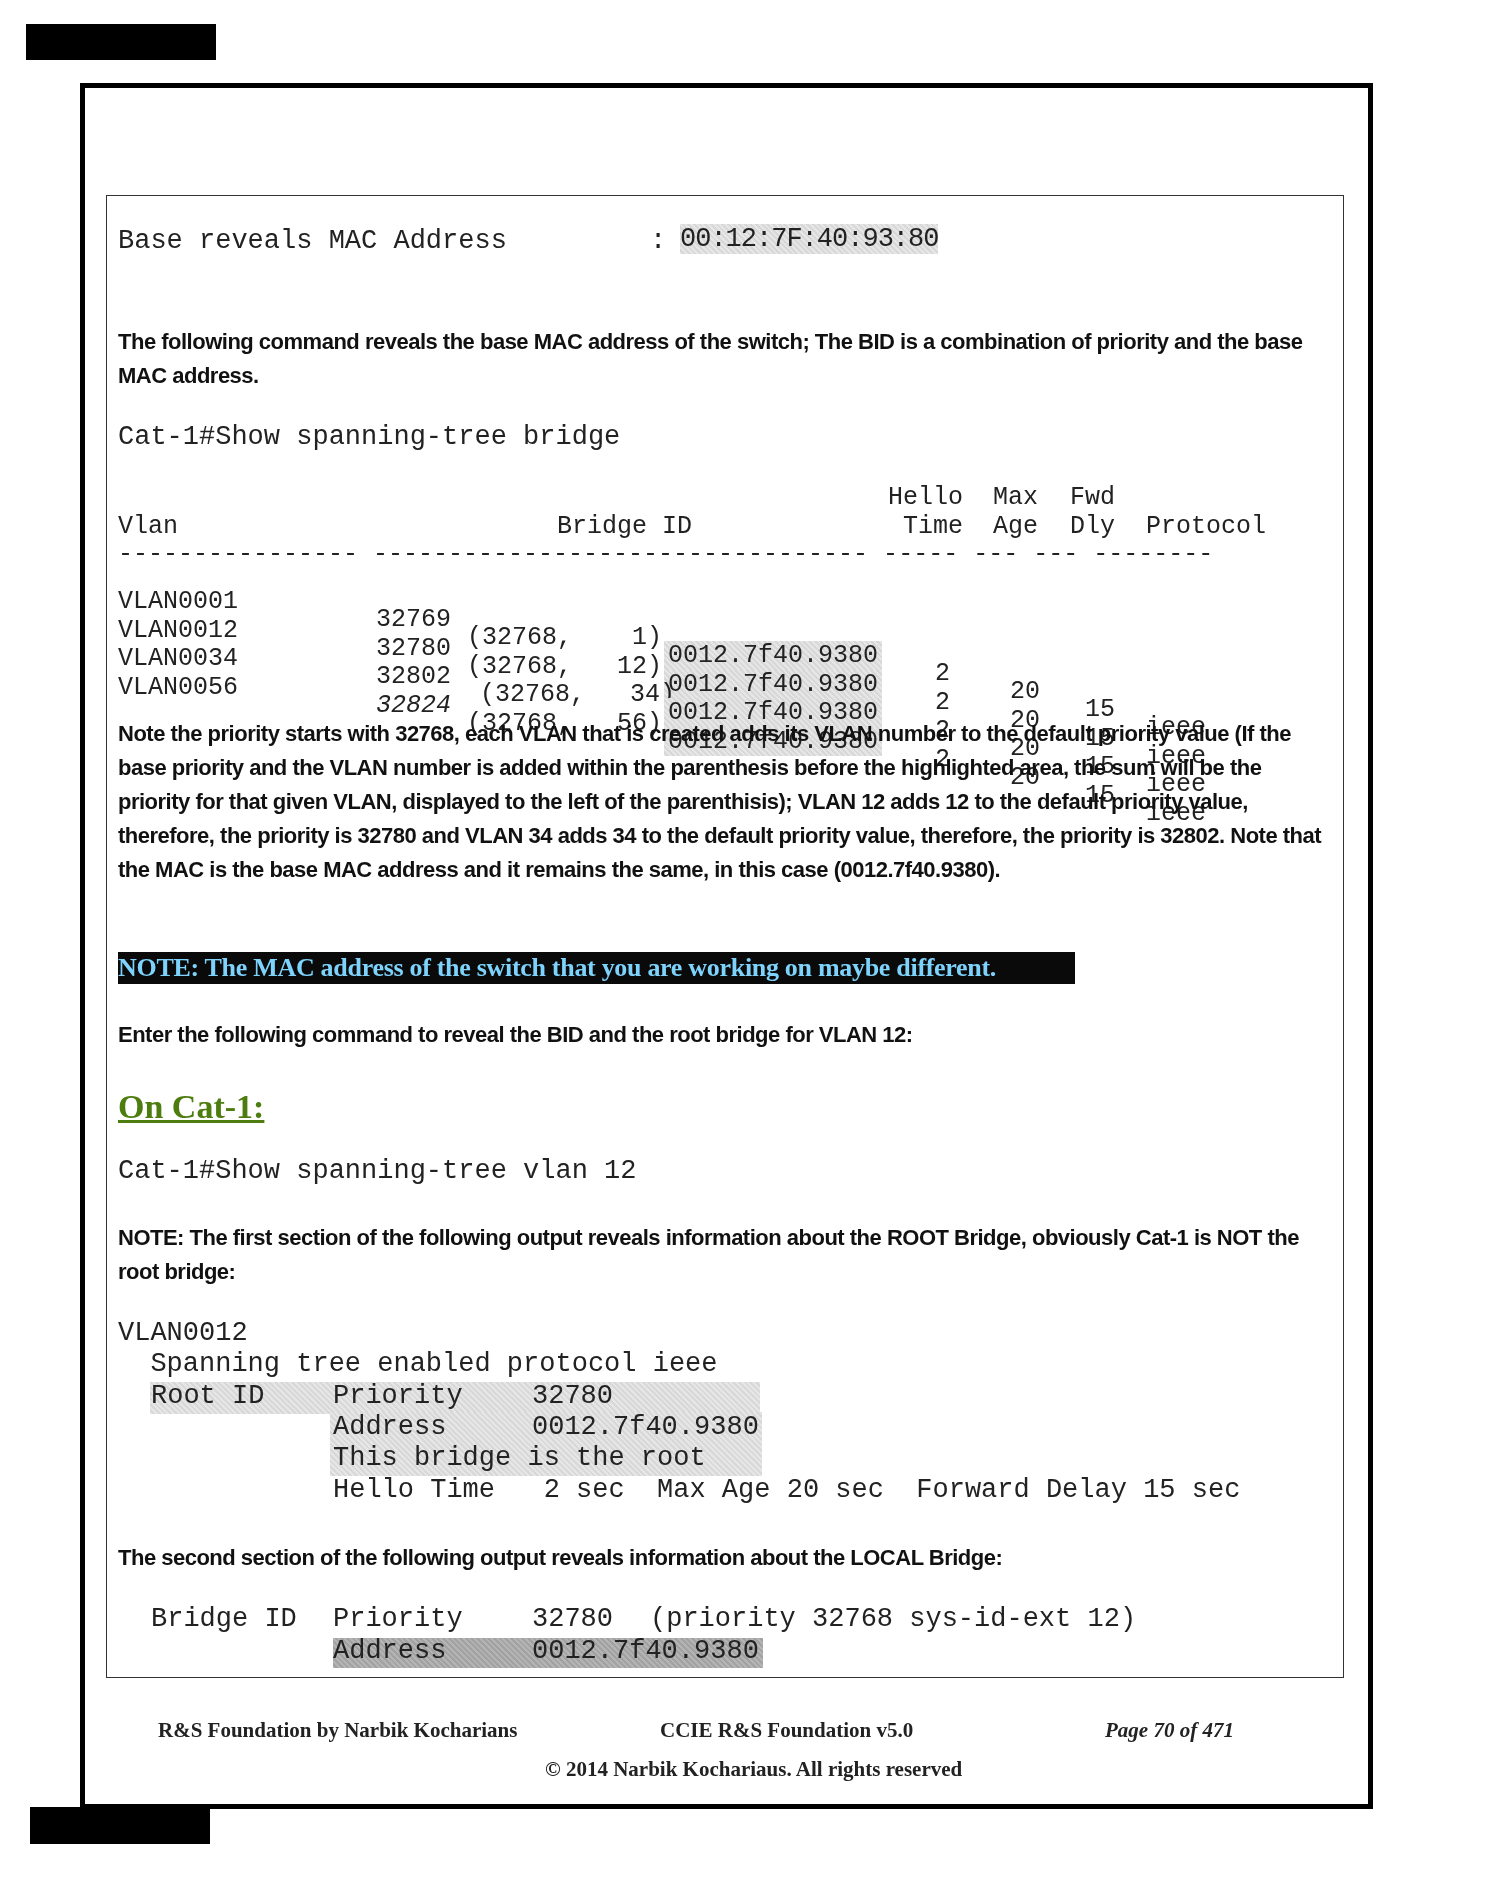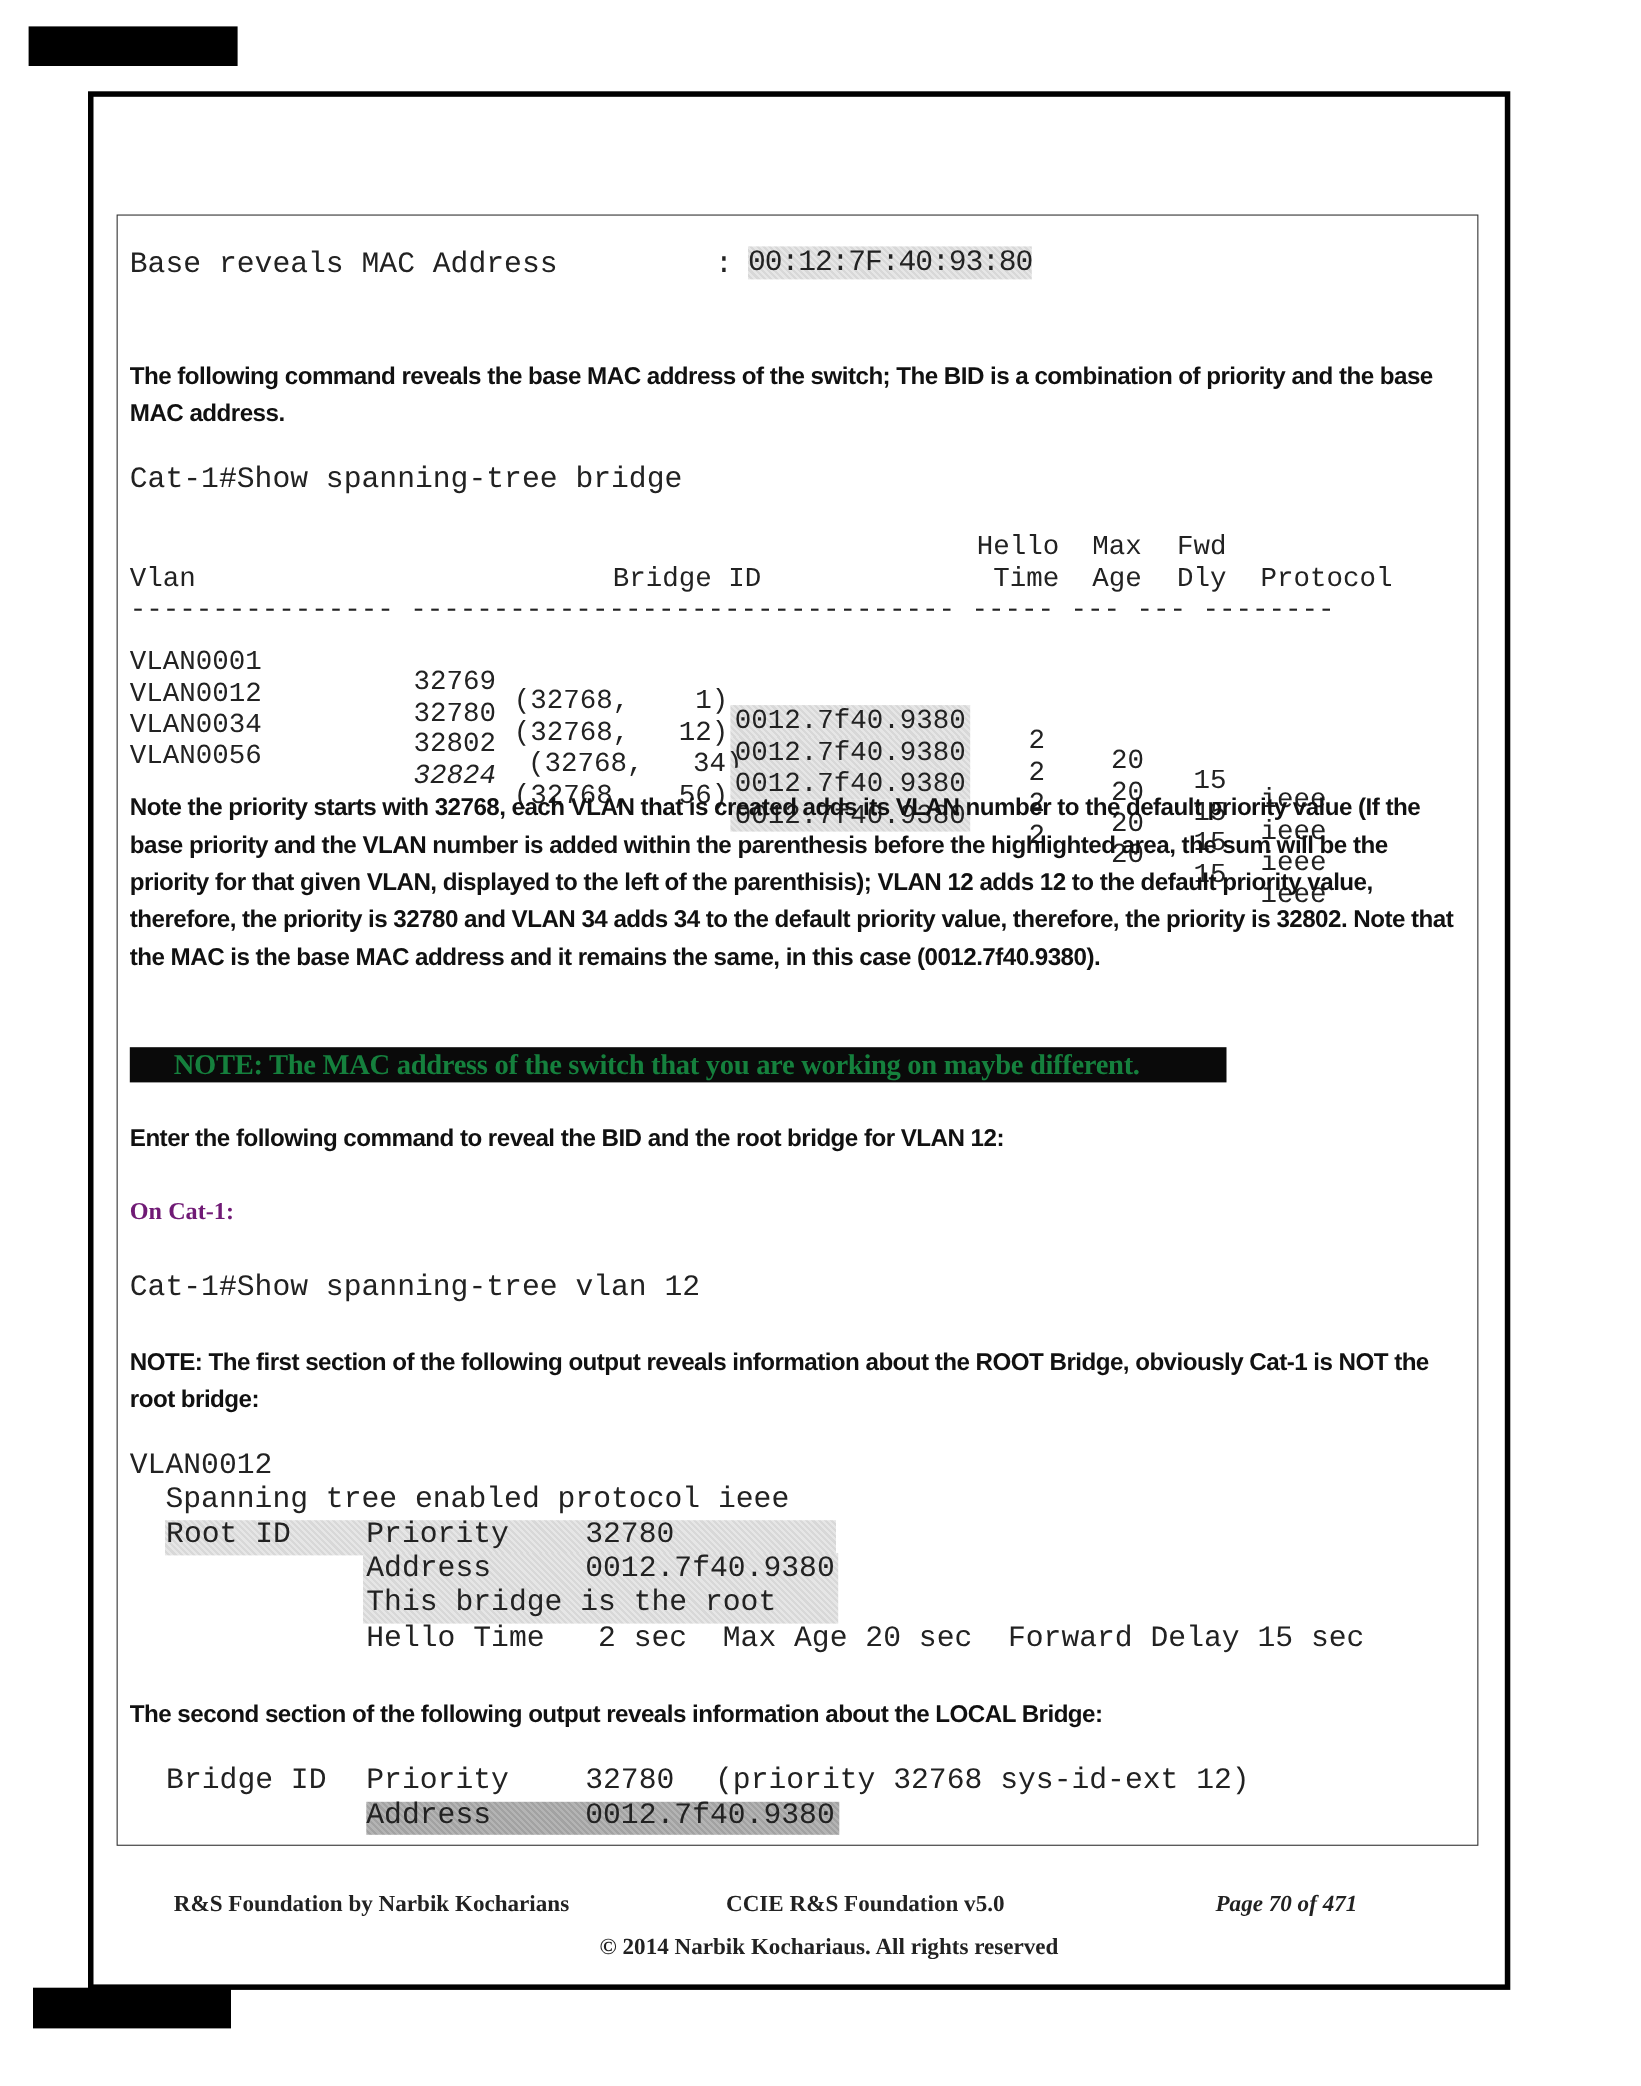--- a/index.html
+++ b/index.html
@@ -8,22 +8,22 @@
   .outer { position:absolute; left:80px; top:83px; width:1283px; height:1716px; border:5px solid #000; box-sizing:content-box; }
   .inner { position:absolute; left:106px; top:195px; width:1236px; height:1481px; border:1.5px solid #333; }
   .abs { position:absolute; white-space:pre; }
   .mono { font-family:"Liberation Mono", "DejaVu Sans Mono", monospace; color:#222; }
   .m27 { font-size:27px; }
   .m25 { font-size:25px; }
   .b { font-weight:normal; }
   .body-text { position:absolute; left:118px; width:1215px; font-family:"Liberation Sans", "DejaVu Sans", sans-serif; font-weight:bold; font-size:22px; letter-spacing:-0.5px; line-height:34px; color:#111; white-space:normal; }
   .hl { background: repeating-linear-gradient(45deg,#e6e6e6 0 2px,#d8d8d8 2px 4px); }
   .hl-dark { background: repeating-linear-gradient(45deg,#b4b4b4 0 2px,#a2a2a2 2px 4px); }
-  .note-box { position:absolute; left:118px; top:952px; width:957px; height:32px; background:#0a0a0a; color:#15803d; font-family:"Liberation Serif","DejaVu Serif",serif; font-weight:bold; font-size:26px; line-height:32px; white-space:nowrap; overflow:hidden; letter-spacing:-0.3px;padding-left:40px; }
-  .heading { position:absolute; left:118px; top:1088px; font-family:"Liberation Serif","DejaVu Serif",serif; font-weight:bold; font-size:22px; color:#701a75; }
+  .note-box { position:absolute; left:118px; top:952px; width:957px; height:32px; background:#0a0a0a; color:#7dd3fc; font-family:"Liberation Serif","DejaVu Serif",serif; font-weight:bold; font-size:26px; line-height:32px; white-space:nowrap; overflow:hidden; letter-spacing:-0.3px; }
+  .heading { position:absolute; left:118px; top:1088px; font-family:"Liberation Serif","DejaVu Serif",serif; font-weight:bold; font-size:34px; text-decoration:underline; color:#4d7c0f; }
   .footer { position:absolute; font-family:"Liberation Serif","DejaVu Serif",serif; font-weight:bold; font-size:21px; color:#222; white-space:nowrap; }
   .italic { font-style:italic; }
 </style>
 </head>
 <body>
 
 <div class="blk" style="left:26px; top:24px; width:190px; height:36px;"></div>
 <div class="blk" style="left:30px; top:1807px; width:180px; height:37px;"></div>
 <div class="outer"></div>
 <div class="inner"></div>

